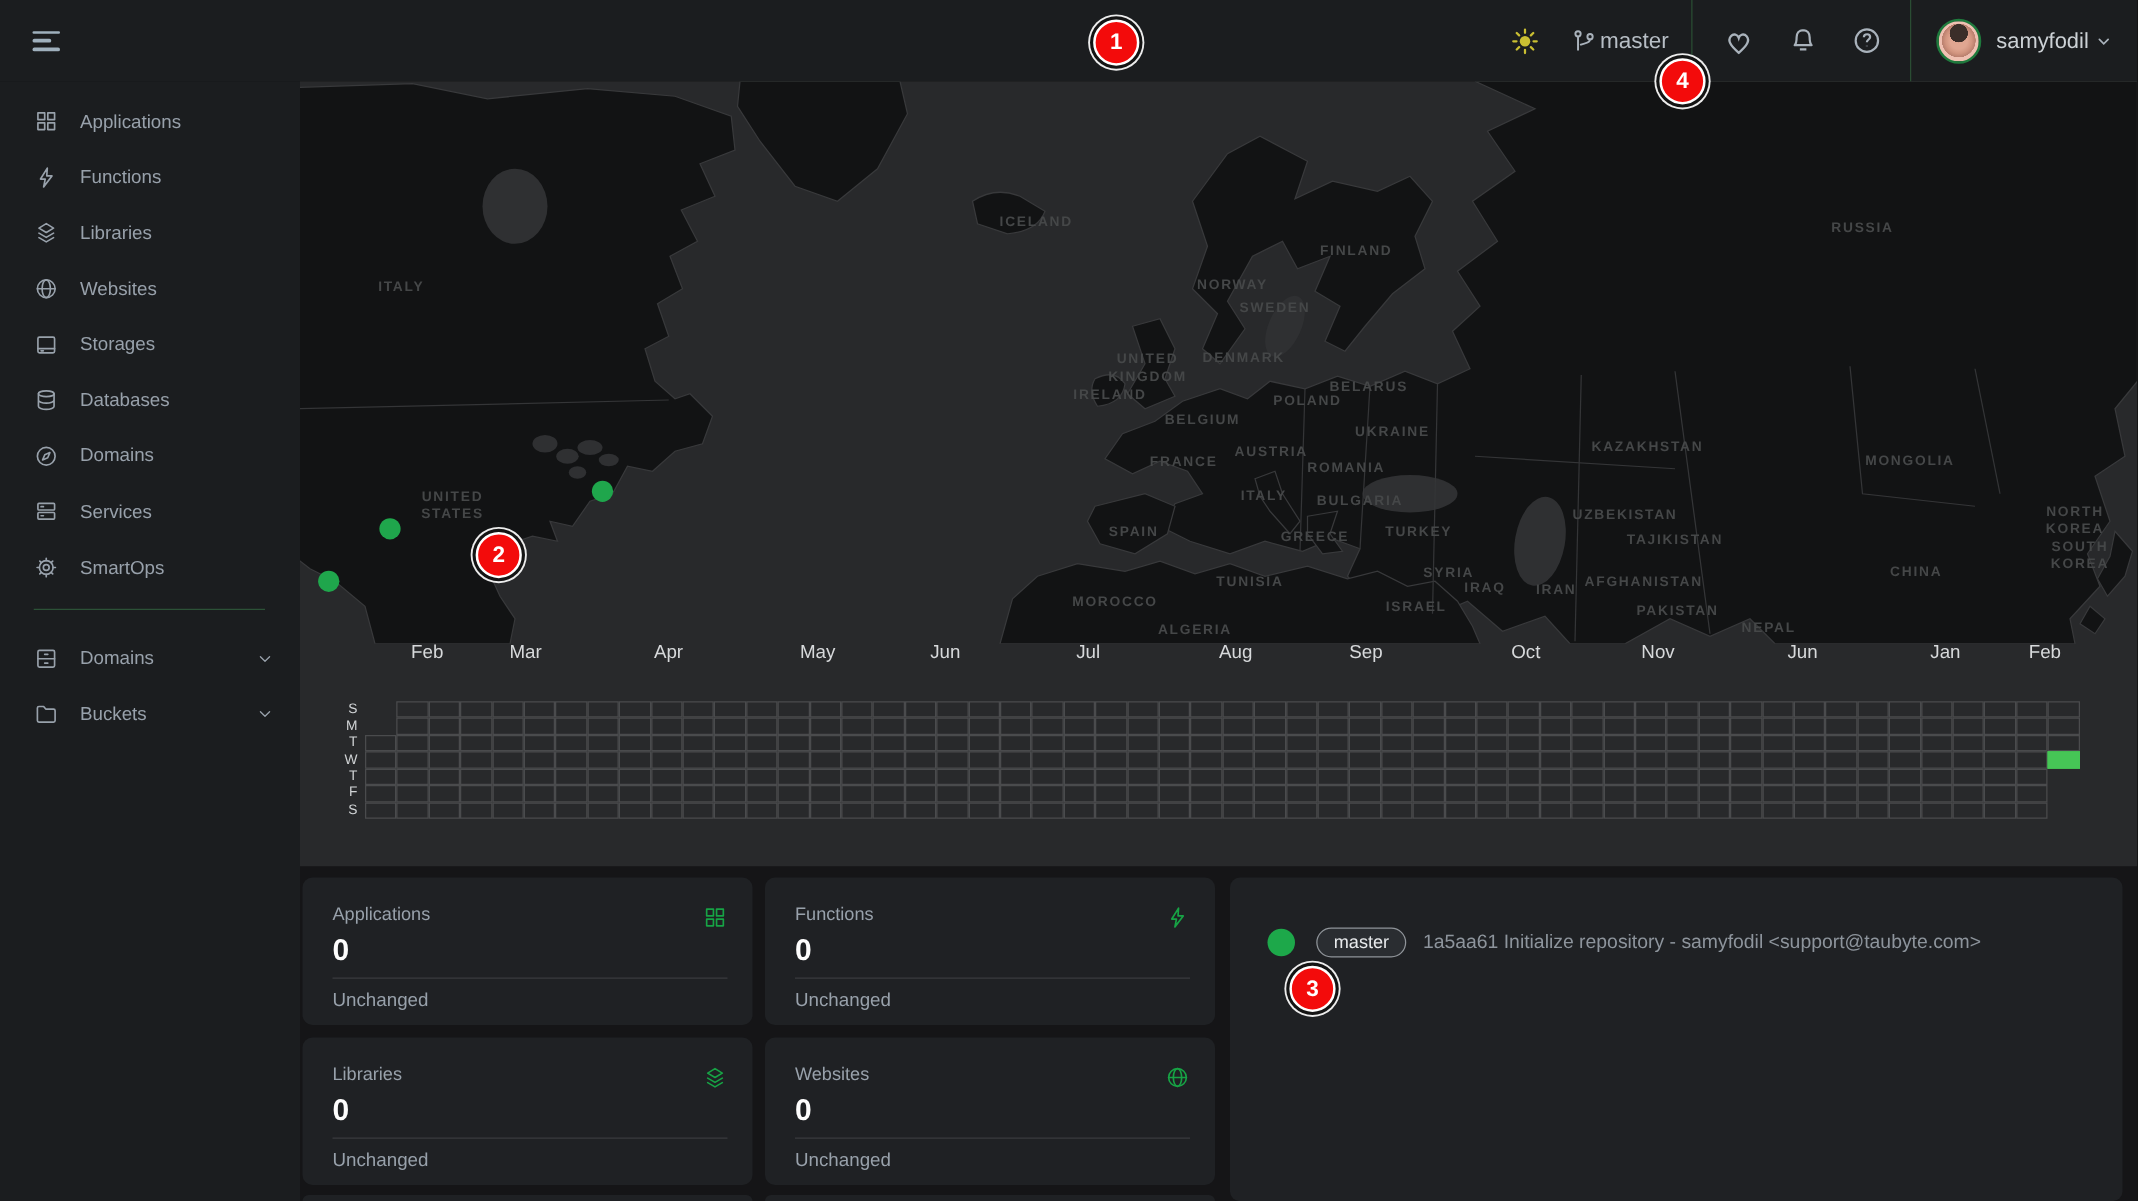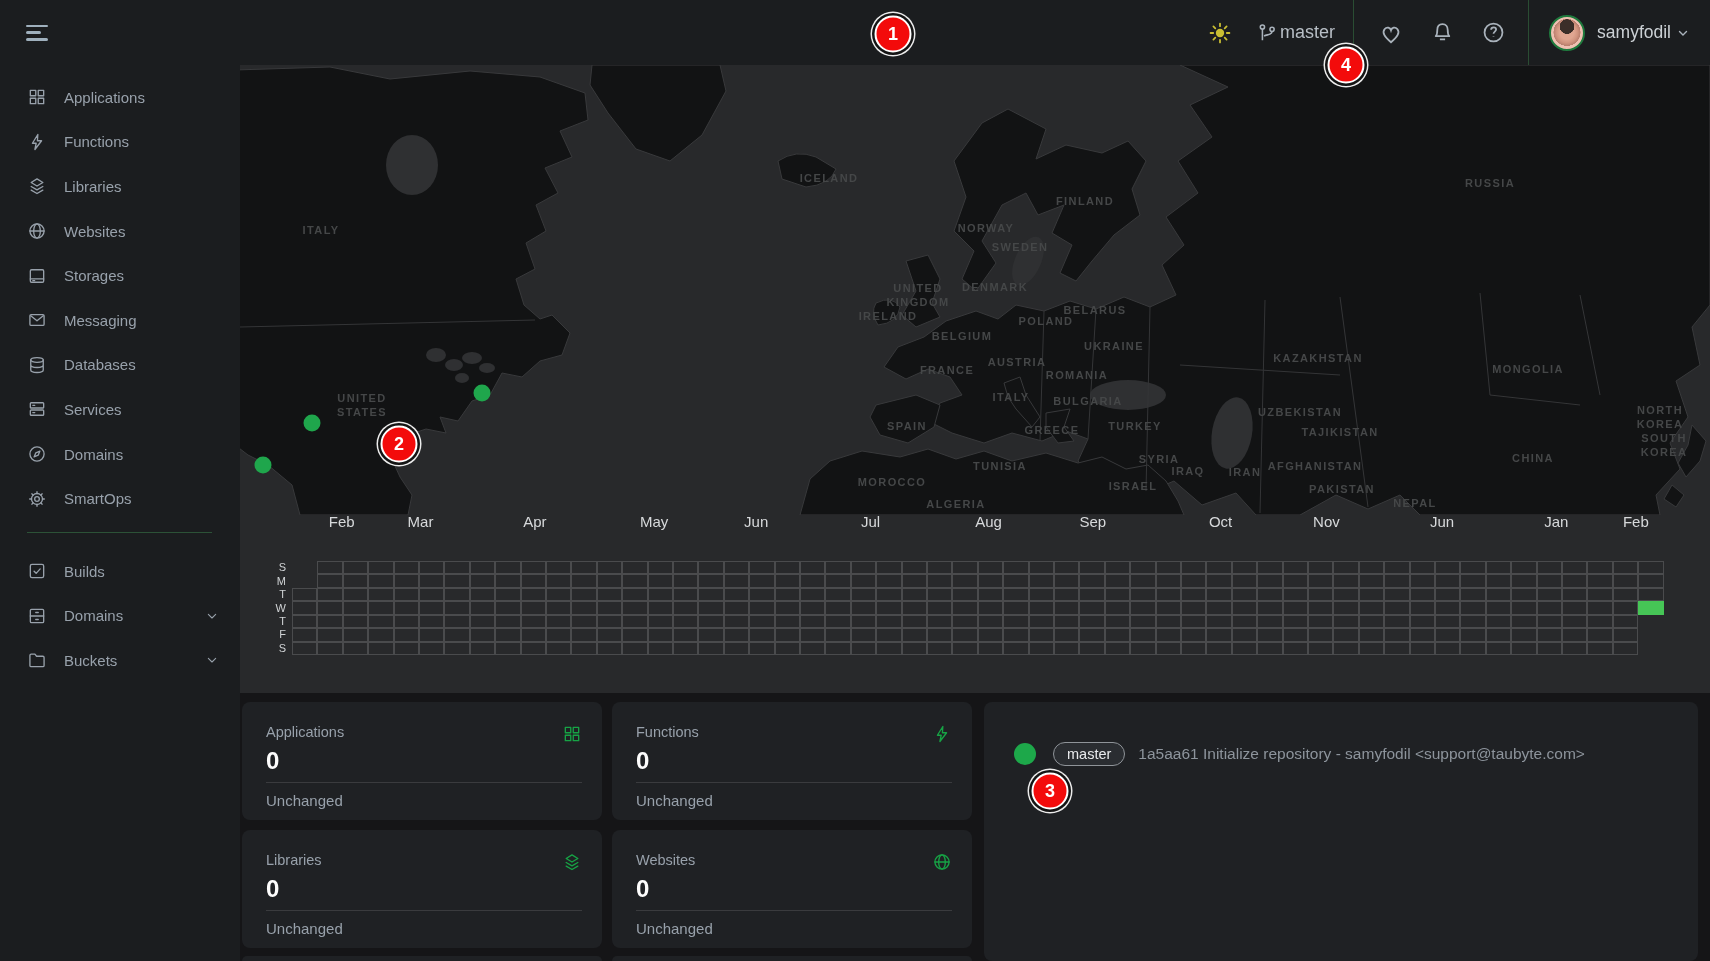--- a/index.html
+++ b/index.html
@@ -179,74 +179,56 @@
           <svg width="20" height="20" viewBox="0 0 24 24" fill="none" stroke="currentColor" stroke-width="1.6" stroke-linecap="round" stroke-linejoin="round">
             <rect x="4" y="4.5" width="16" height="15" rx="1.5"></rect>
             <path d="M4 15.5 H20 M7 17.6 H9.2"></path>
           </svg>
         </span>
         <span class="side-label">Storages</span>
       </div>
       <div class="side-item">
         <span class="icn">
           <svg width="20" height="20" viewBox="0 0 24 24" fill="none" stroke="currentColor" stroke-width="1.6" stroke-linecap="round" stroke-linejoin="round">
-            <rect x="3.5" y="5.5" width="17" height="13" rx="1.5"></rect>
-            <path d="M4.5 7 L12 13 L19.5 7"></path>
-          </svg>
-        </span>
-        <span class="side-label">Messaging</span>
-      </div>
-      <div class="side-item">
-        <span class="icn">
-          <svg width="20" height="20" viewBox="0 0 24 24" fill="none" stroke="currentColor" stroke-width="1.6" stroke-linecap="round" stroke-linejoin="round">
             <ellipse cx="12" cy="6" rx="7.5" ry="2.8"></ellipse>
             <path d="M4.5 6 V18 C4.5 19.6 7.9 21 12 21 C16.1 21 19.5 19.6 19.5 18 V6 M4.5 12 C4.5 13.6 7.9 15 12 15 C16.1 15 19.5 13.6 19.5 12"></path>
           </svg>
         </span>
         <span class="side-label">Databases</span>
+      </div>
+      <div class="side-item">
+        <span class="icn">
+          <svg width="20" height="20" viewBox="0 0 24 24" fill="none" stroke="currentColor" stroke-width="1.6" stroke-linecap="round" stroke-linejoin="round">
+            <circle cx="12" cy="12" r="8.5"></circle>
+            <path d="M15.5 8.5 L13.4 13.4 L8.5 15.5 L10.6 10.6 Z"></path>
+          </svg>
+        </span>
+        <span class="side-label">Domains</span>
       </div>
       <div class="side-item">
         <span class="icn">
           <svg width="20" height="20" viewBox="0 0 24 24" fill="none" stroke="currentColor" stroke-width="1.6" stroke-linecap="round" stroke-linejoin="round">
             <rect x="4" y="4.5" width="16" height="6.3" rx="1"></rect>
             <rect x="4" y="13.2" width="16" height="6.3" rx="1"></rect>
             <path d="M7 7.6 H9.3 M7 16.3 H9.3"></path>
           </svg>
         </span>
         <span class="side-label">Services</span>
       </div>
       <div class="side-item">
         <span class="icn">
           <svg width="20" height="20" viewBox="0 0 24 24" fill="none" stroke="currentColor" stroke-width="1.6" stroke-linecap="round" stroke-linejoin="round">
-            <circle cx="12" cy="12" r="8.5"></circle>
-            <path d="M15.5 8.5 L13.4 13.4 L8.5 15.5 L10.6 10.6 Z"></path>
-          </svg>
-        </span>
-        <span class="side-label">Domains</span>
-      </div>
-      <div class="side-item">
-        <span class="icn">
-          <svg width="20" height="20" viewBox="0 0 24 24" fill="none" stroke="currentColor" stroke-width="1.6" stroke-linecap="round" stroke-linejoin="round">
             <circle cx="12" cy="12" r="6.6"></circle>
             <circle cx="12" cy="12" r="2.8"></circle>
             <path d="M12 3.2 V5.4 M12 18.6 V20.8 M3.2 12 H5.4 M18.6 12 H20.8 M5.8 5.8 L7.4 7.4 M16.6 16.6 L18.2 18.2 M18.2 5.8 L16.6 7.4 M7.4 16.6 L5.8 18.2"></path>
           </svg>
         </span>
         <span class="side-label">SmartOps</span>
       </div>
       <div class="side-div"></div>
-      <div class="side-item">
-        <span class="icn">
-          <svg width="20" height="20" viewBox="0 0 24 24" fill="none" stroke="currentColor" stroke-width="1.6" stroke-linecap="round" stroke-linejoin="round">
-            <rect x="4" y="4" width="16" height="16" rx="2"></rect>
-            <path d="M8.5 12.2 L11 14.8 L15.8 9.5"></path>
-          </svg>
-        </span>
-        <span class="side-label">Builds</span>
-      </div>
       <div class="side-item">
         <span class="icn">
           <svg width="20" height="20" viewBox="0 0 24 24" fill="none" stroke="currentColor" stroke-width="1.6" stroke-linecap="round" stroke-linejoin="round">
             <rect x="4" y="4" width="16" height="16" rx="1.5"></rect>
             <path d="M4 12 H20 M10.5 7.8 H13.5 M10.5 16.2 H13.5"></path>
           </svg>
         </span>
         <span class="side-label">Domains</span>
         <span class="icn chev">
           <svg width="16" height="16" viewBox="0 0 24 24" fill="none" stroke="currentColor" stroke-width="1.6" stroke-linecap="round" stroke-linejoin="round">

